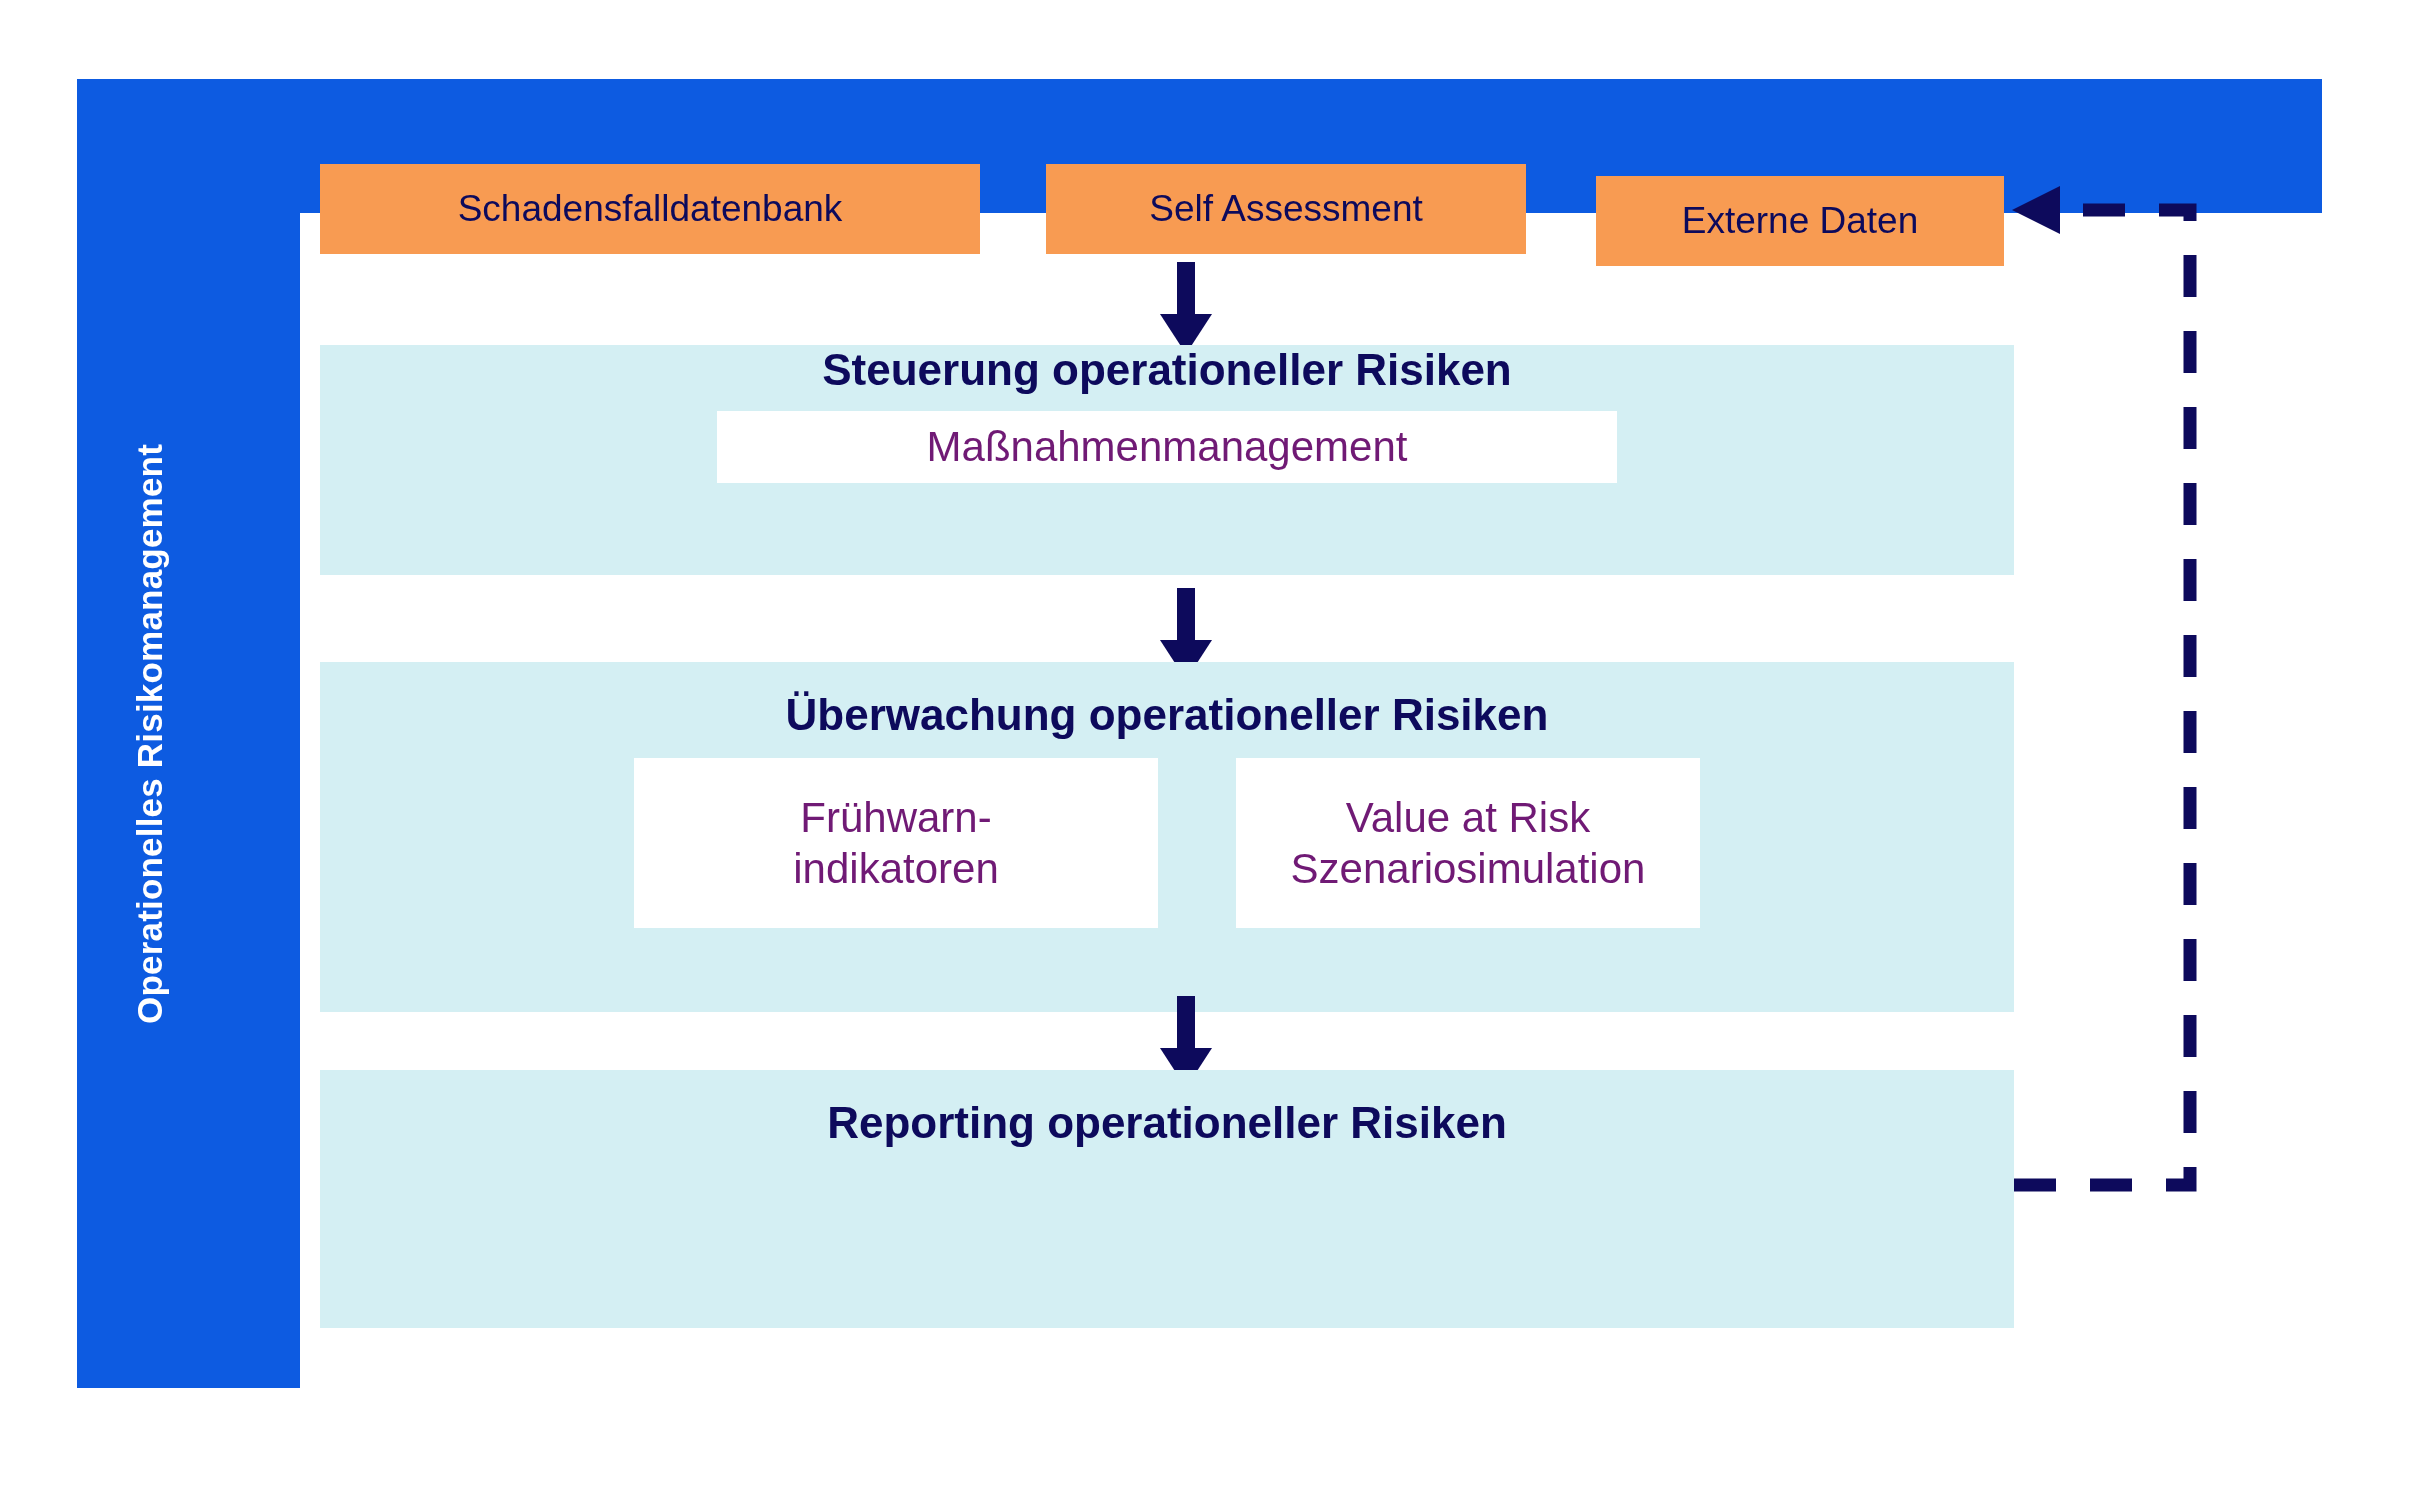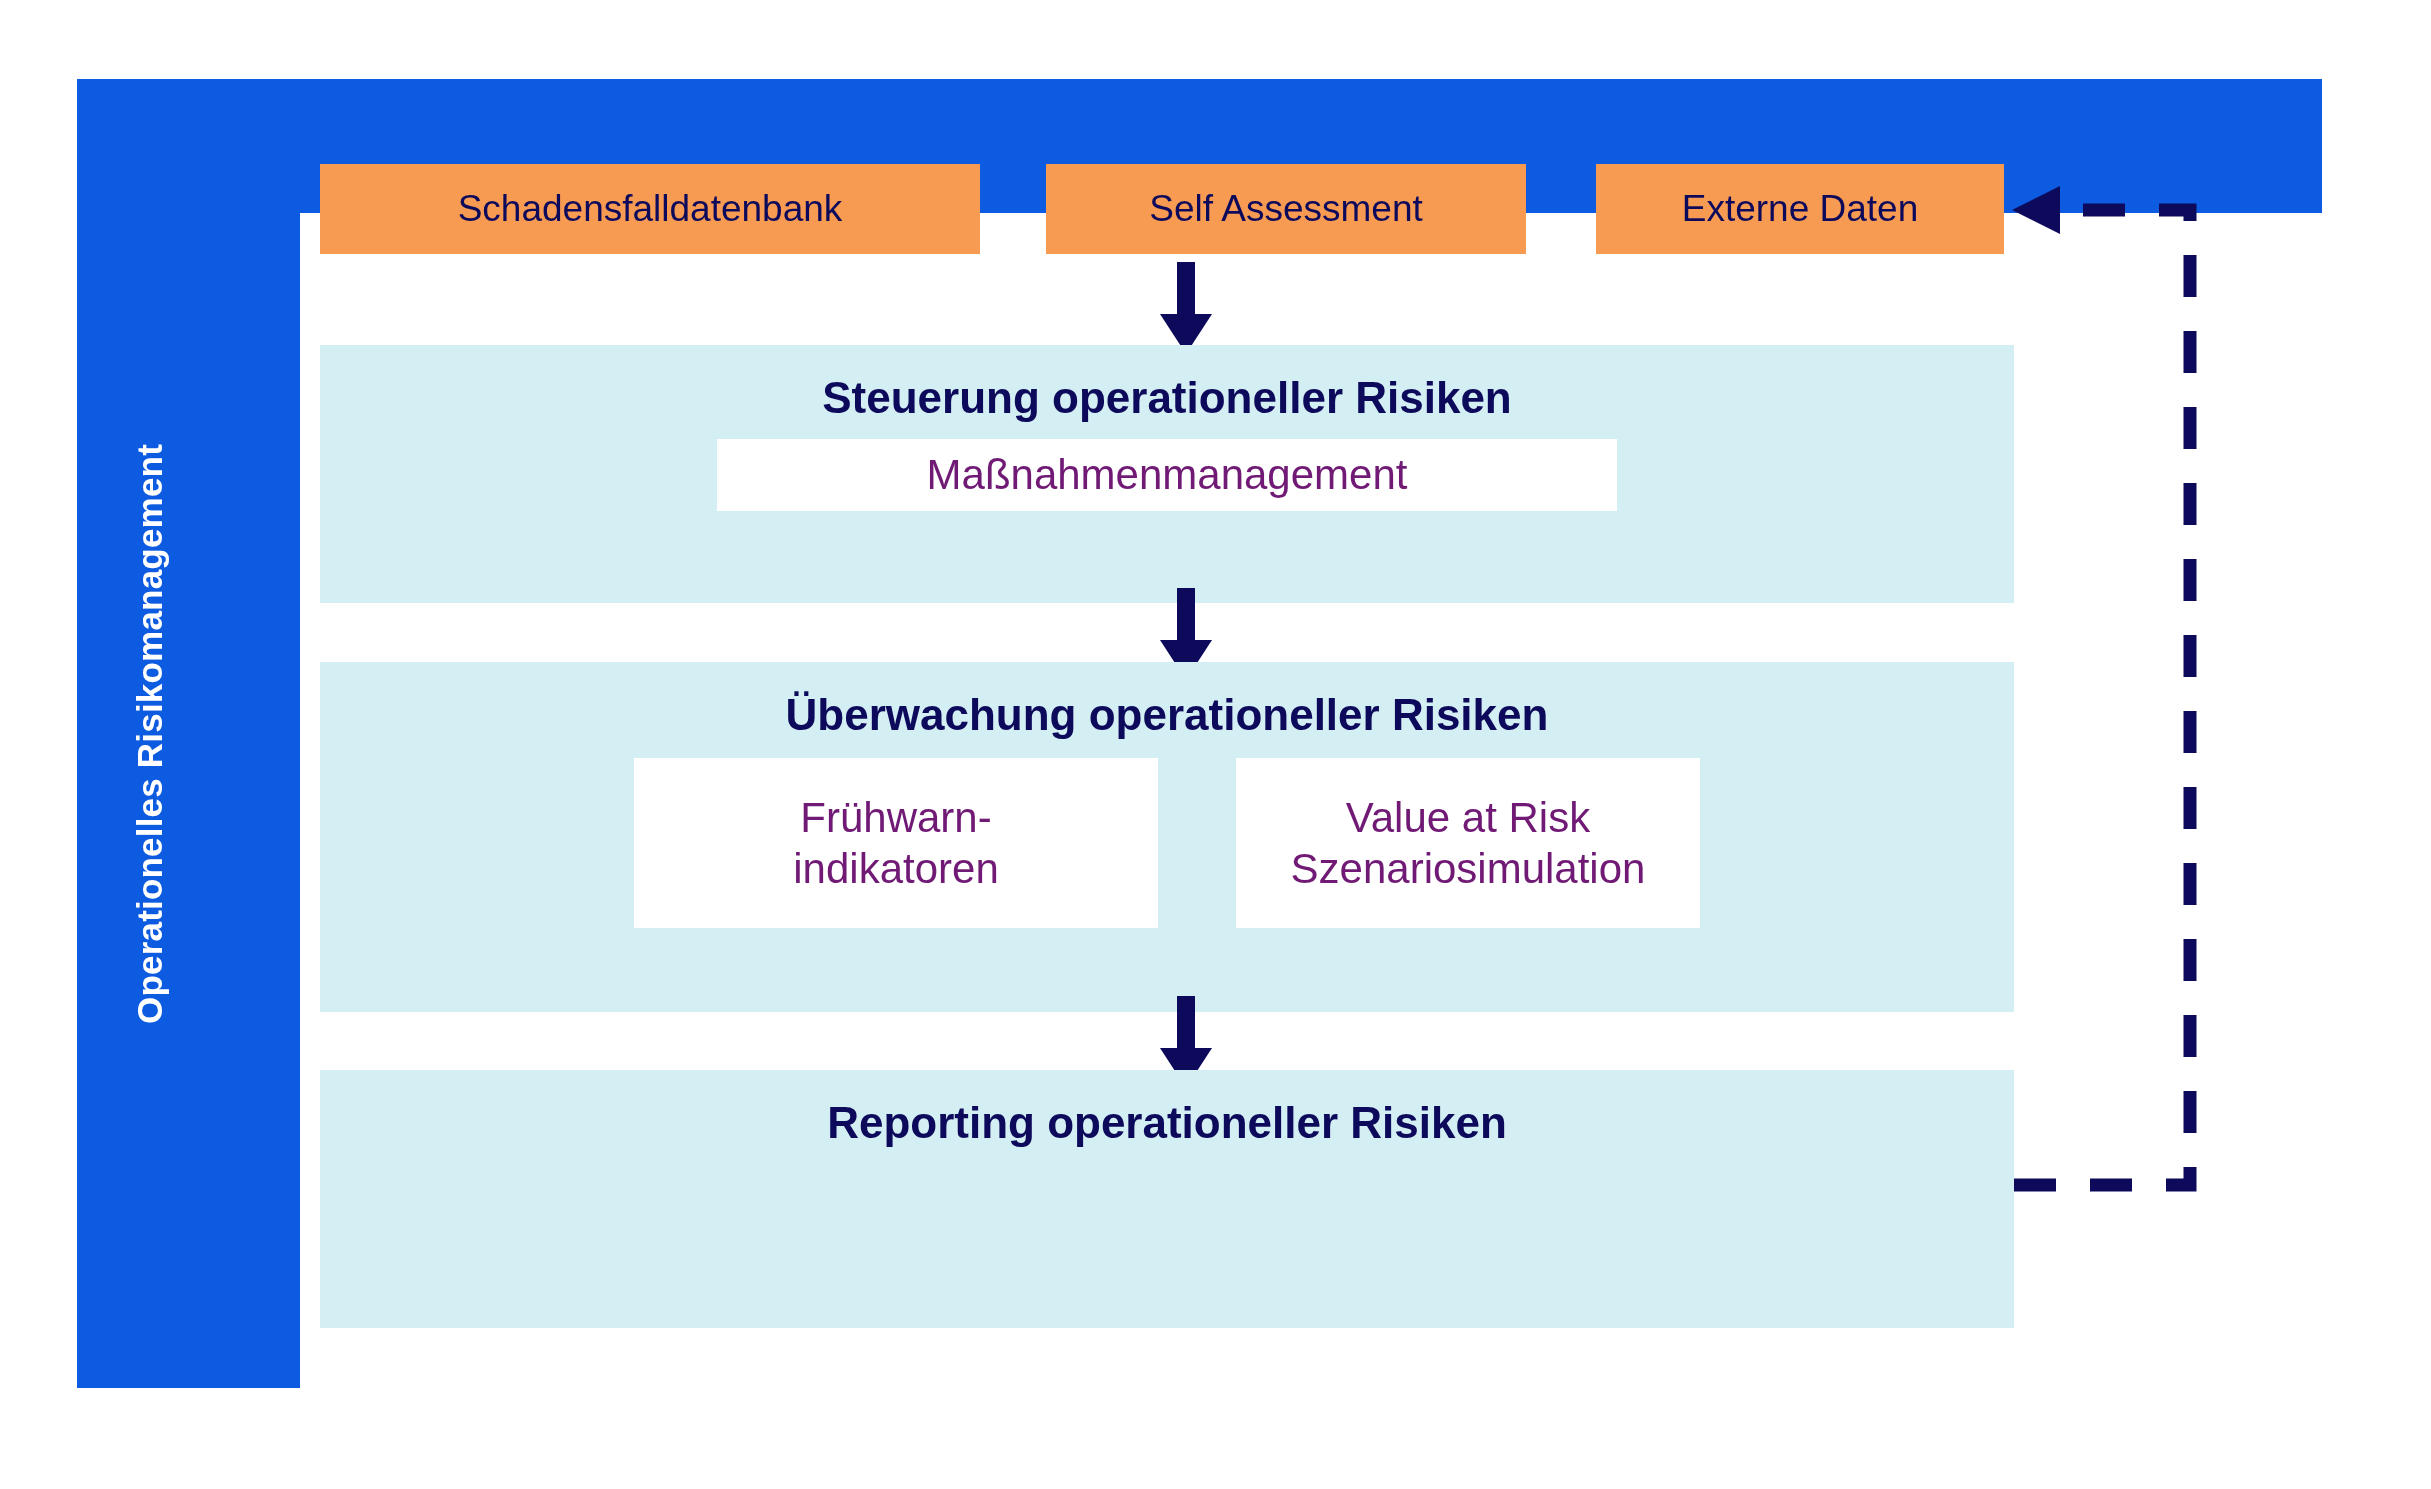--- a/index.html
+++ b/index.html
@@ -132,30 +132,30 @@
 </div>
 
 <div class="src-box" style="left:320px; top:164px; width:660px; height:90px;">
   <span>Schadensfalldatenbank</span>
 </div>
 
 <div class="src-box" style="left:1046px; top:164px; width:480px; height:90px;">
   <span>Self Assessment</span>
 </div>
 
-<div class="src-box" style="left:1596px; top:164px; width:408px; height:90px;">
+<div class="src-box" style="left:1596px; top:176px; width:408px; height:90px;">
   <span>Externe Daten</span>
 </div>
 
 <svg class="v-arrow" style="left:1156px; top:262px;" viewBox="0 0 60 92">
   <rect x="21" y="0" width="18" height="56" fill="#0D0A5C"></rect>
   <polygon points="4,52 56,52 30,92" fill="#0D0A5C"></polygon>
 </svg>
 
-<div class="panel" style="top:345px; height:230px; padding-top:28px;">
+<div class="panel" style="top:345px; height:230px; ">
   <div class="panel-title">Steuerung operationeller Risiken</div>
   <div class="subs" style="margin-top:16px;">
     <div class="sub-box" style="width:900px; height:72px;">
       <span>Maßnahmenmanagement</span>
     </div>
   </div>
 </div>
 
 <svg class="v-arrow" style="left:1156px; top:588px;" viewBox="0 0 60 92">
   <rect x="21" y="0" width="18" height="56" fill="#0D0A5C"></rect>

